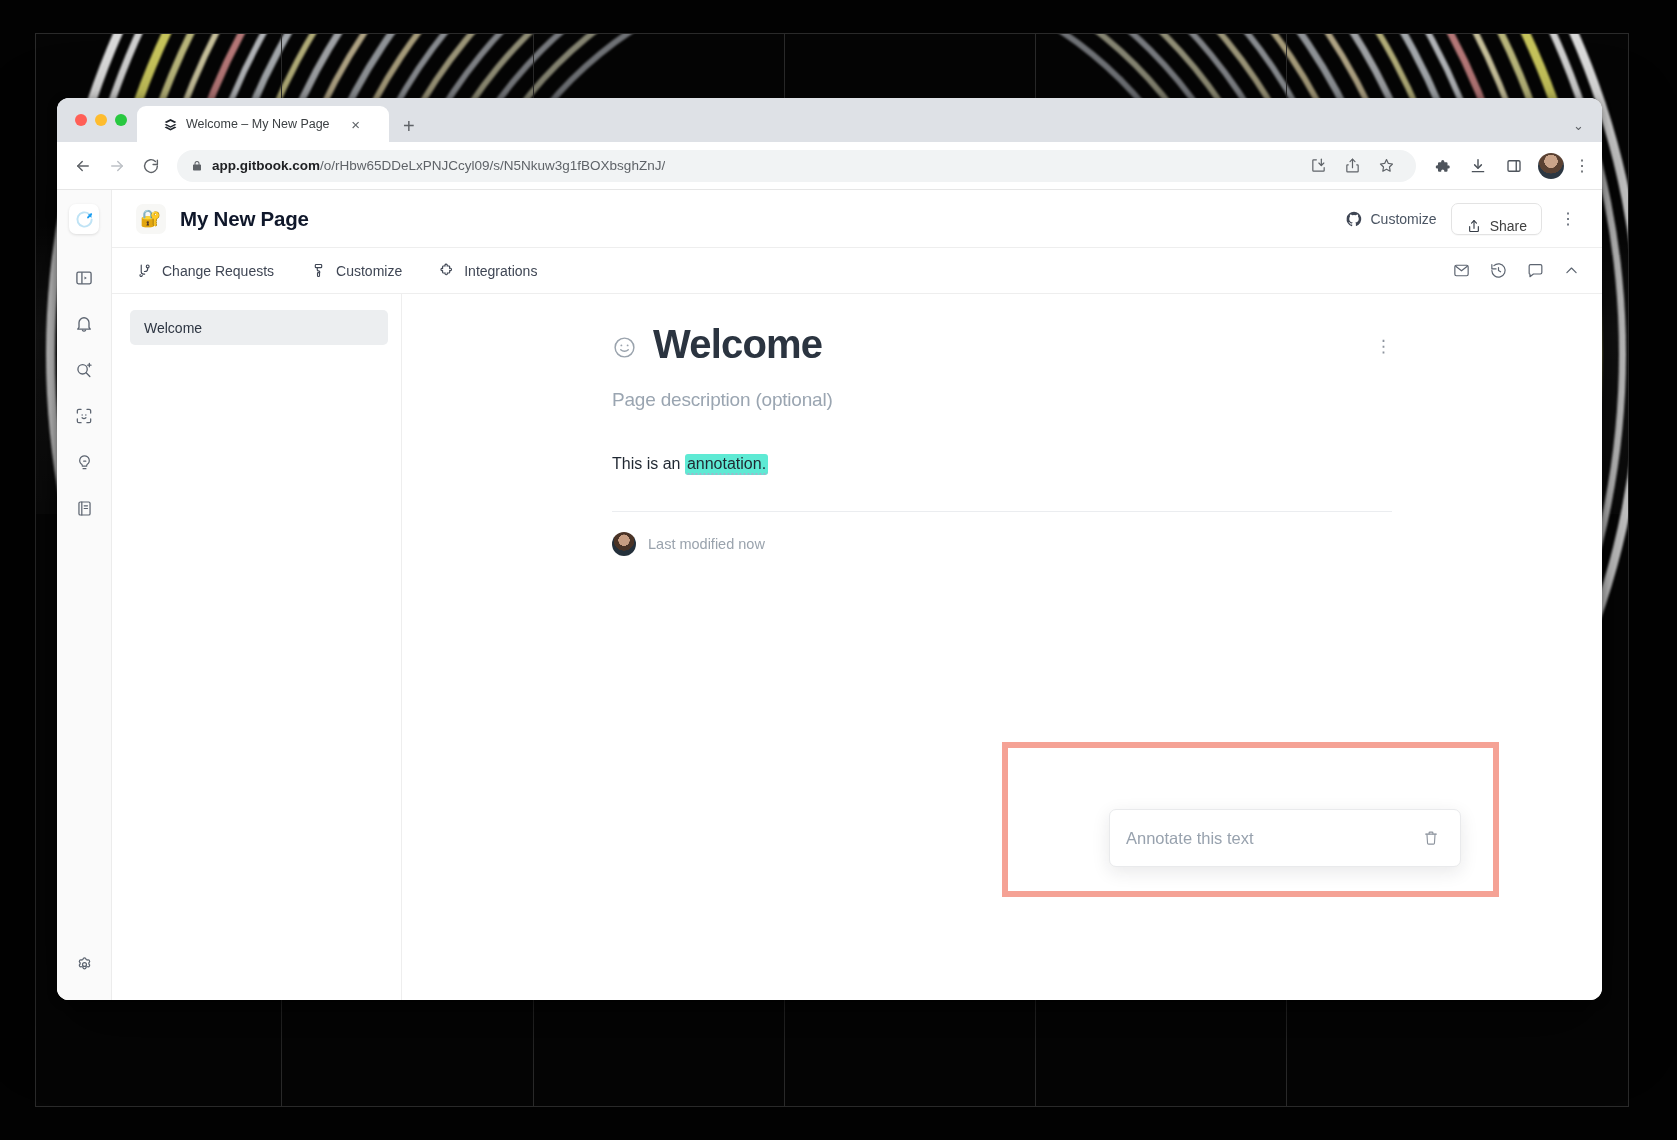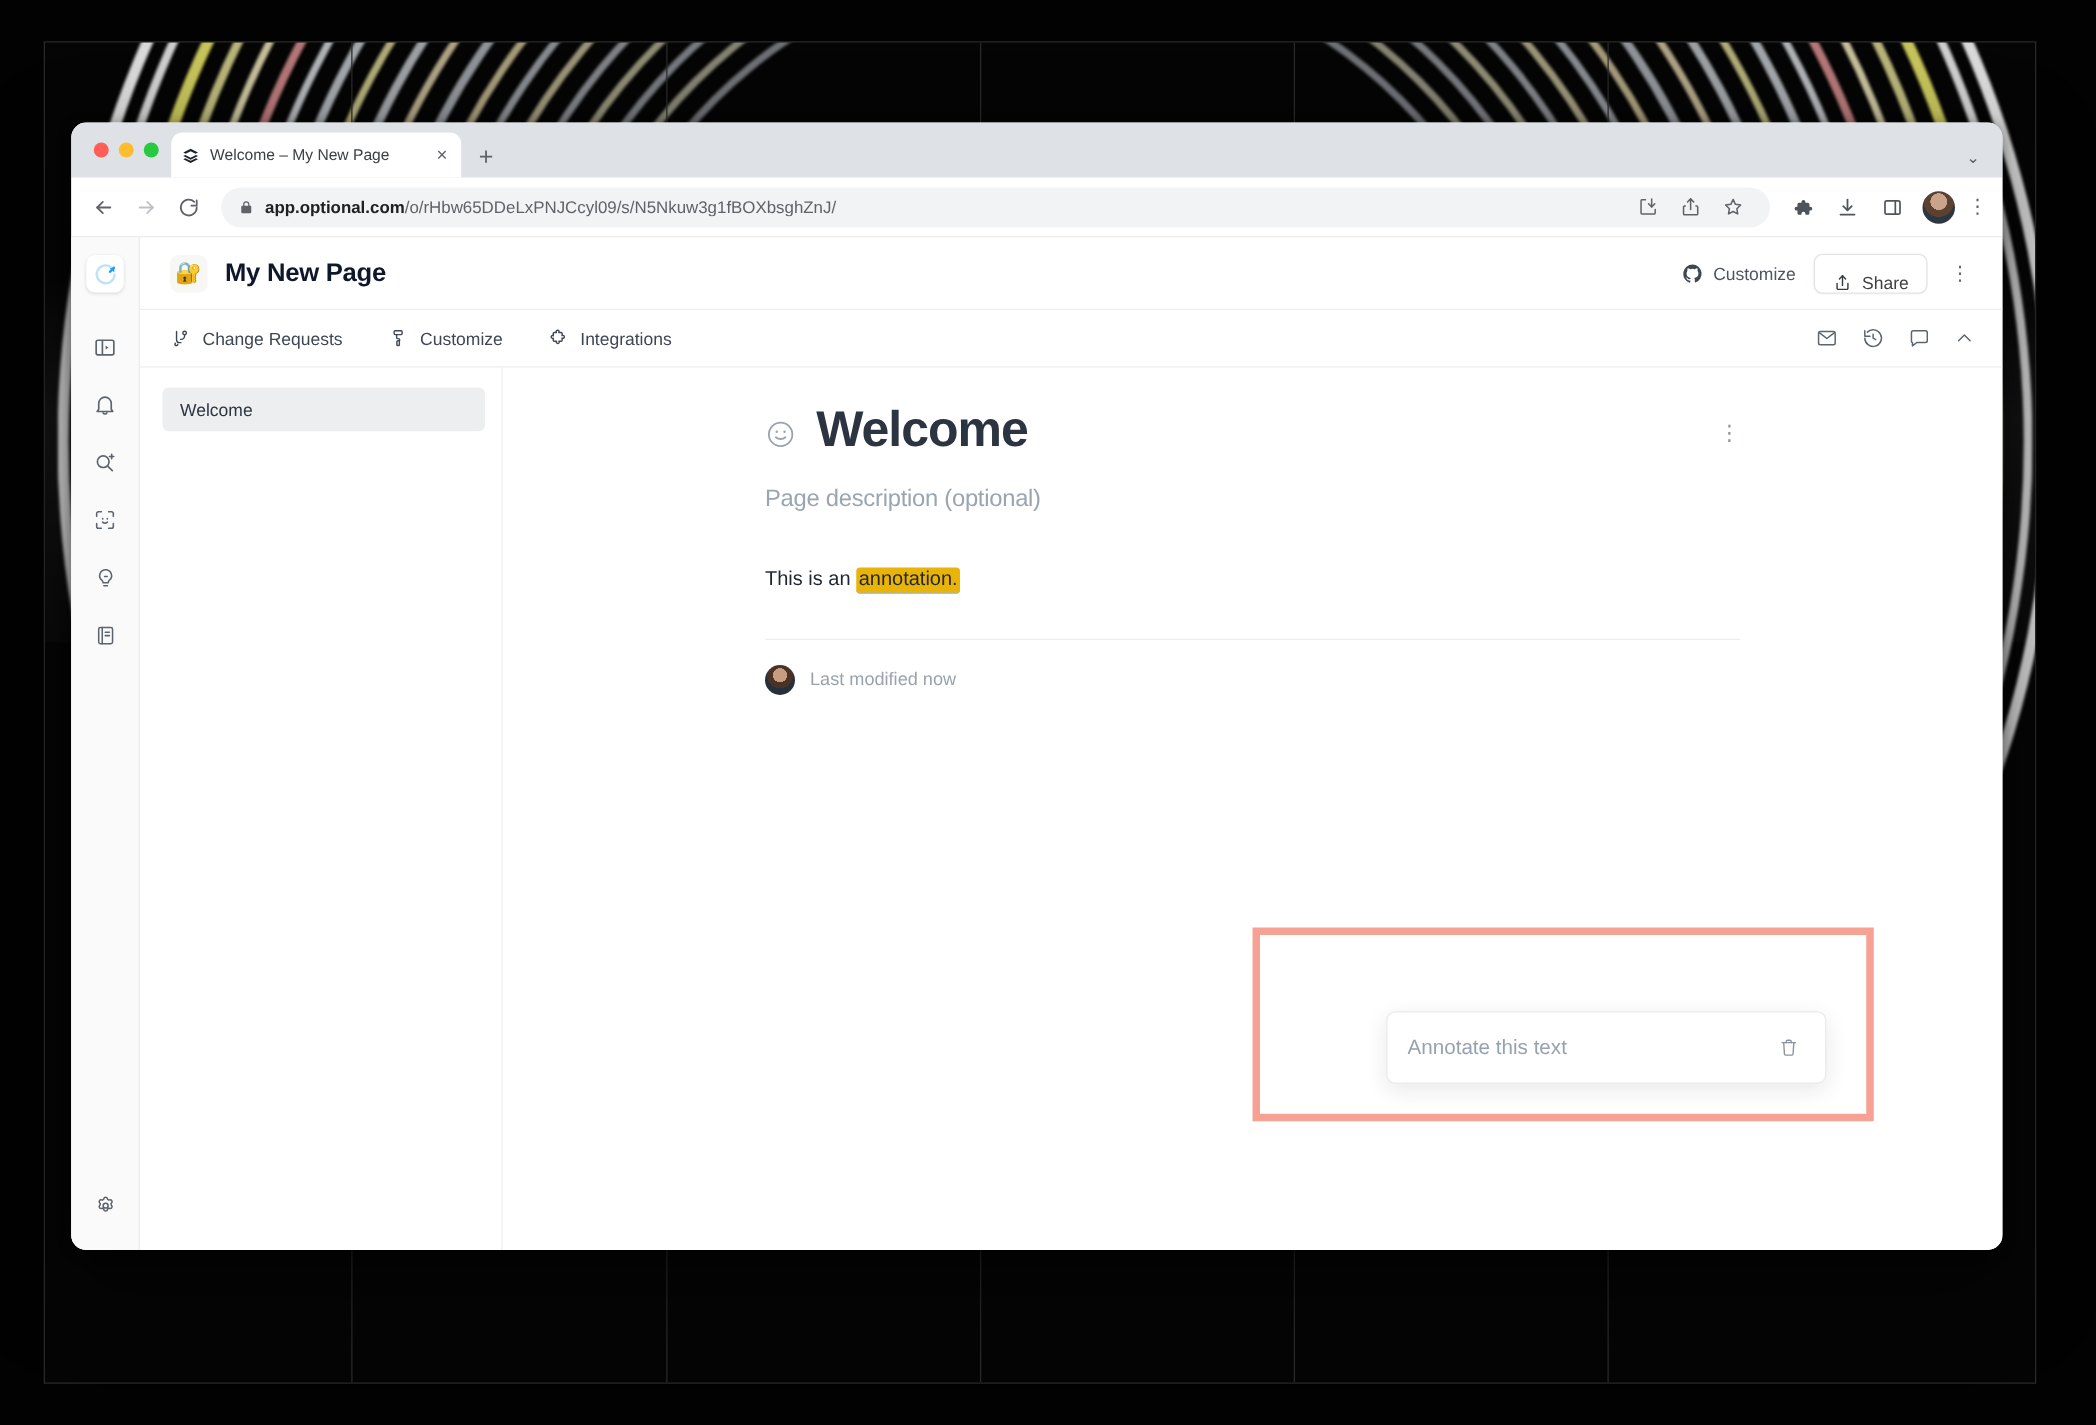--- a/index.html
+++ b/index.html
@@ -72,24 +72,24 @@
     flex: 0 0 44px;
   }
   .traffic { display:flex; align-items:center; gap:8px; height: 44px; padding: 0 10px 0 6px; }
   .dot { width: 12px; height: 12px; border-radius: 50%; }
   .dot.red { background:#ff5f57; }
   .dot.yellow { background:#febc2e; }
   .dot.green { background:#28c840; }
 
   .tab {
     display: flex; align-items: center; gap: 8px;
-    height: 36px; width: 232px;
+    height: 36px; width: 252px;
     background: #fff;
     border-radius: 9px 9px 0 0;
-    padding: 0 8px;
+    padding: 0 26px;
     font-size: 12.5px; color: #3c4043;
     position: relative;
   }
   .tab .tab-title {
     flex: 1; overflow: hidden; white-space: nowrap; text-overflow: ellipsis;
     font-size: 12.5px; color: #3c4043;
   }
   .tab-close { color:#5f6368; font-size: 15px; line-height: 1; cursor: default; padding: 2px 3px; }
   .newtab { color:#5f6368; font-size: 20px; line-height: 1; padding: 0 14px 6px 14px; }
   .chev-win {
@@ -229,21 +229,21 @@
     font-size: 40px; font-weight: 700; color:#2b3440; letter-spacing:-.8px;
   }
   .doc-kebab { margin-left:auto; color:#8d949e; font-size:17px; padding-top: 14px; }
   .doc-desc {
     font-size: 19px; color:#9aa5b1; margin-top: 22px; letter-spacing:-.2px;
   }
   .doc-para {
     font-size: 16px; color:#1f2731; margin-top: 40px; line-height: 1.6;
   }
   .annot-text {
-    background:#eab308; border-radius:3px; padding: 1px 2px;
+    background:#5eead4; border-radius:3px; padding: 1px 2px;
     border-bottom: 2px dotted #9fb6cc;
   }
   .doc-hr { height:1px; background:#ebedf0; margin-top: 34px; }
   .doc-modified {
     display:flex; align-items:center; gap: 12px; margin-top: 20px;
     font-size: 14.5px; color:#9aa3ad;
   }
   .av-sm {
     width: 24px; height: 24px; border-radius:50%;
     background: radial-gradient(circle at 50% 34%, #c79d82 0 28%, #4a3326 29% 52%, #24303b 53% 100%);
@@ -362,21 +362,21 @@
           <path d="M20.5 4.3V10h-5.7"></path>
         </svg>
     </span>
 
     <div class="omnibox">
       <span>
         <svg width="12" height="12" viewBox="0 0 24 24" fill="#5f6368">
             <path d="M17 9V7a5 5 0 1 0-10 0v2H5.6A1.6 1.6 0 0 0 4 10.6v9A1.6 1.6 0 0 0 5.6 21h12.8a1.6 1.6 0 0 0 1.6-1.6v-9A1.6 1.6 0 0 0 18.4 9H17zm-2 0H9V7a3 3 0 1 1 6 0v2z"></path>
           </svg>
       </span>
-      <span class="url"><b>app.optional.com</b><span>/o/rHbw65DDeLxPNJCcyl09/s/N5Nkuw3g1fBOXbsghZnJ/</span></span>
+      <span class="url"><b>app.gitbook.com</b><span>/o/rHbw65DDeLxPNJCcyl09/s/N5Nkuw3g1fBOXbsghZnJ/</span></span>
       <span class="omni-actions">
         <span class="navbtn">
           <svg width="17" height="17" viewBox="0 0 24 24" fill="none" stroke="currentColor" stroke-width="1.7" stroke-linecap="round" stroke-linejoin="round">
               <path d="M9 4H5a1 1 0 0 0-1 1v14a1 1 0 0 0 1 1h14a1 1 0 0 0 1-1v-4"></path>
               <path d="M16 3v9"></path>
               <path d="M12.5 8.5 16 12l3.5-3.5"></path>
             </svg>
         </span>
         <span class="navbtn">
           <svg width="17" height="17" viewBox="0 0 24 24" fill="none" stroke="currentColor" stroke-width="1.7" stroke-linecap="round" stroke-linejoin="round">

